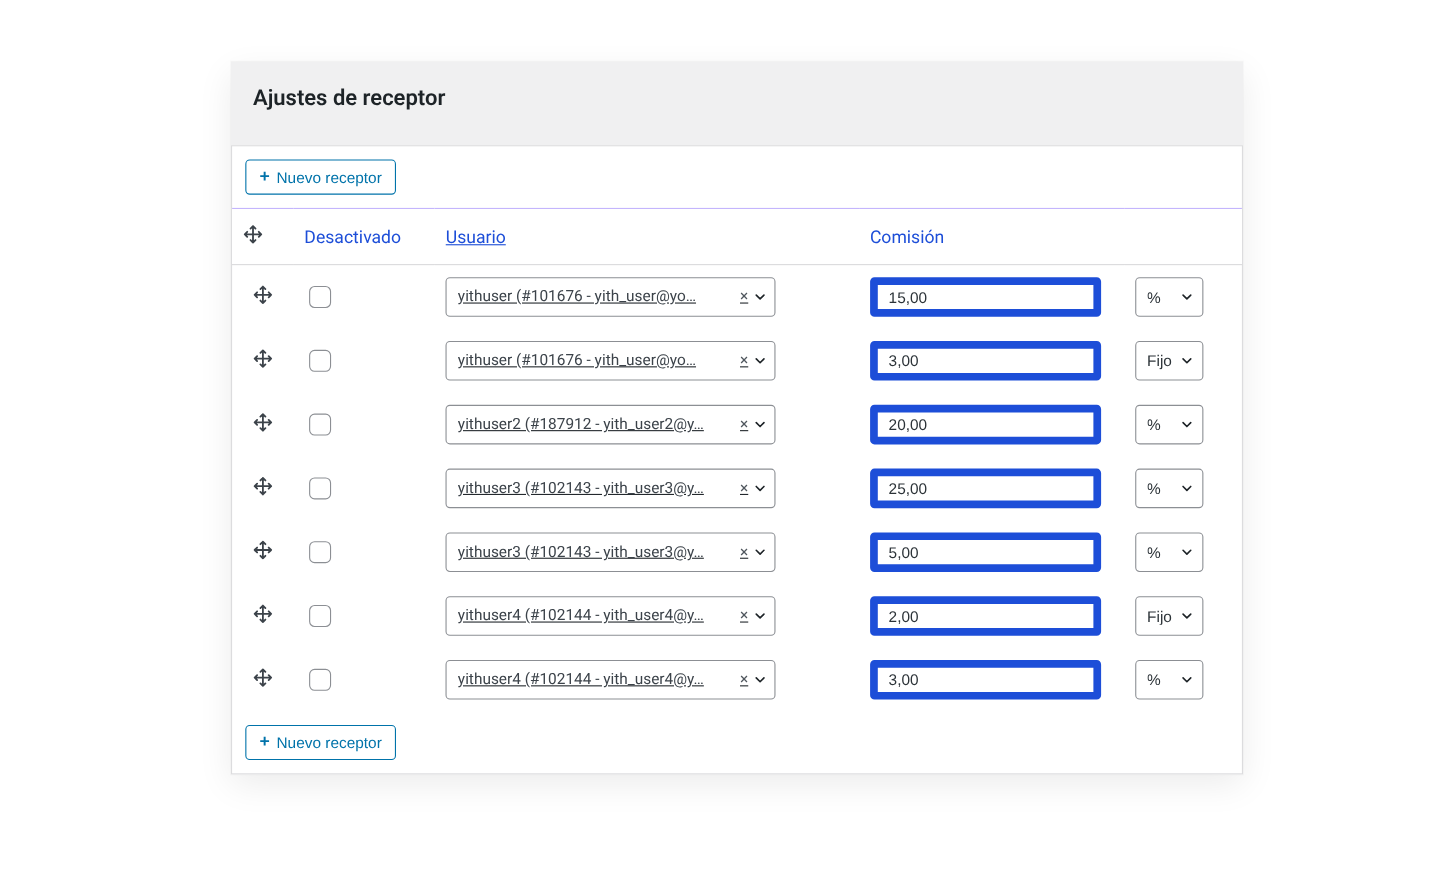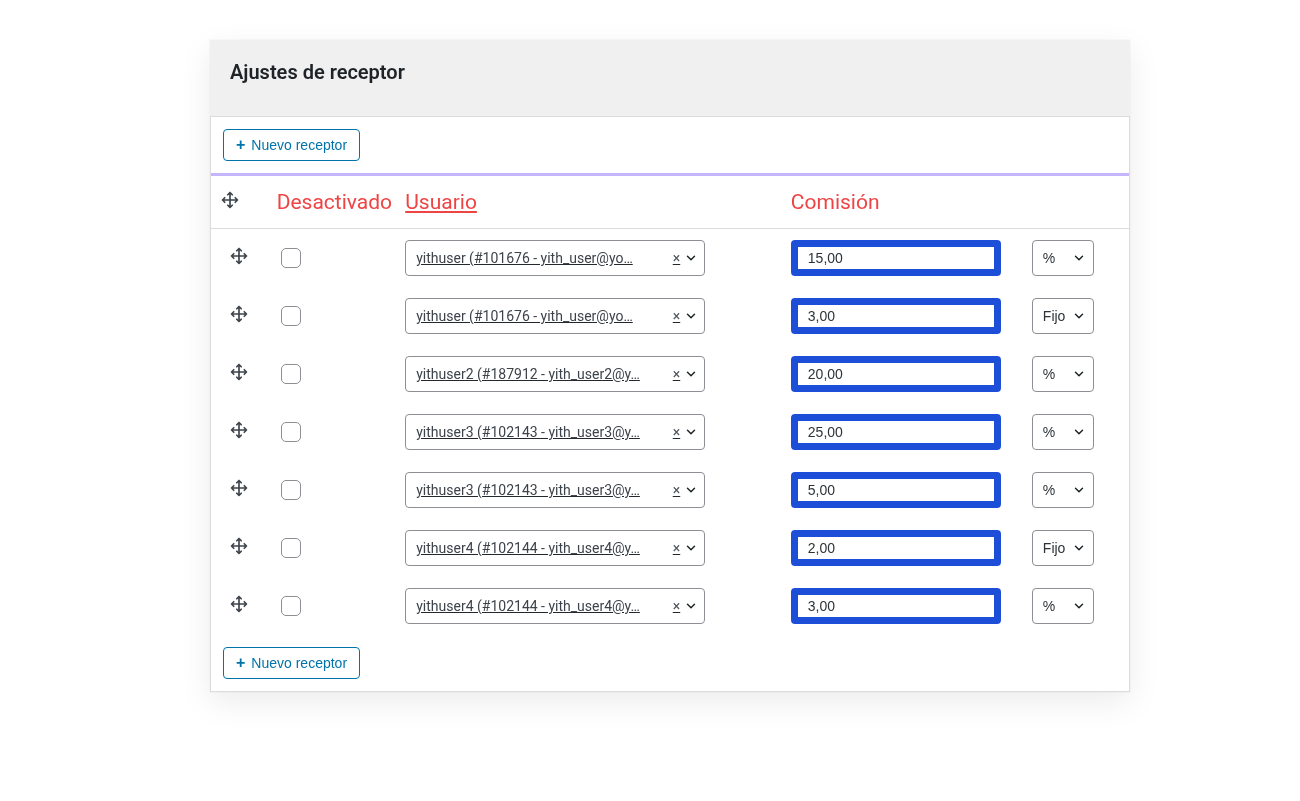--- a/index.html
+++ b/index.html
@@ -12,21 +12,21 @@
   }
   .page {
     width: 1300px;
     height: 801px;
     position: relative;
     background: #fff;
   }
   .panel {
     position: absolute;
     left: 210px;
-    top: 40px;
+    top: 56px;
     width: 920px;
     background: #f0f0f1;
     box-shadow: 0 10px 30px rgba(0,0,0,0.08), 0 0 0 1px rgba(0,0,0,0.02);
   }
   .panel-header {
     padding: 20px 20px 18px 20px;
     background: #f0f0f1;
   }
   .panel-title {
     font-size: 20px;
@@ -66,24 +66,24 @@
     line-height: 1;
   }
   .table {
     width: 100%;
     border-collapse: collapse;
     table-layout: fixed;
   }
   .table thead th {
     text-align: left;
     font-weight: 400;
-    font-size: 21px;
-    color: #ef4444;
+    font-size: 16px;
+    color: #1d4ed8;
     padding: 14px 10px;
-    border-top: 3px solid #c4b5fd;
+    border-top: 1px solid #c4b5fd;
     border-bottom: 1px solid #dcdcde;
     background: #fff;
   }
   .table tbody td {
     padding: 11px 10px;
     vertical-align: middle;
   }
   .col-drag   { width: 52px;  text-align: center; }
   .col-check  { width: 120px; }
   .col-user   { width: 360px; text-decoration: underline; }

